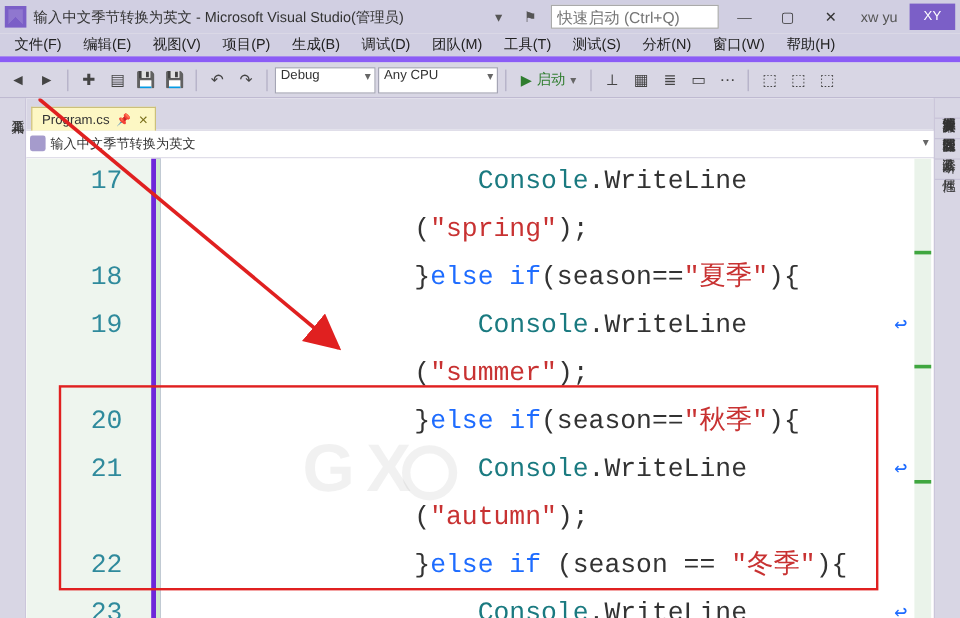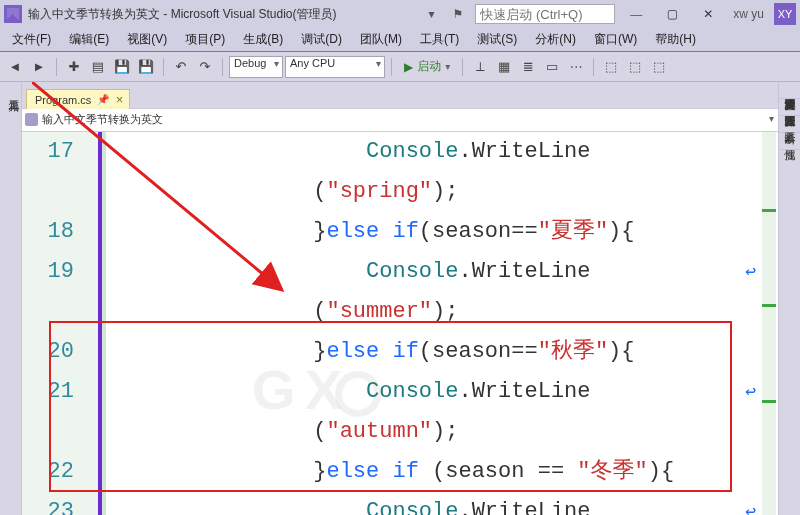--- a/index.html
+++ b/index.html
@@ -7,23 +7,23 @@
 
 .titlebar { height: 28px; background: #d1cfe2; display: flex; align-items: center; padding: 0 4px; gap: 6px; }
 .titlebar .vs-logo { width: 18px; height: 18px; background: #7b5fc7; position: relative; }
 .titlebar .vs-logo::before { content:""; position:absolute; inset:3px; background: linear-gradient(135deg,#fff 0 50%, transparent 50%),linear-gradient(45deg,transparent 50%,#fff 50%); opacity:.15; }
 .titlebar .title { flex: 0 0 auto; color: #333; font-size: 12px; }
 .titlebar .spacer { flex: 1; }
 .titlebar .ql-icons { font-family: "Segoe UI Symbol", sans-serif; color: #555; padding: 0 6px; }
 .titlebar .quicklaunch { width: 140px; height: 20px; border: 1px solid #aaa; background: #fff; padding: 0 4px; font-size: 13px; color: #888; }
 .titlebar .win-btn { width: 30px; height: 22px; text-align: center; line-height: 22px; color: #333; font-family: "Segoe UI Symbol"; }
 .titlebar .user { color: #555; padding: 0 4px; }
-.titlebar .user-avatar { width: 22px; height: 22px; background: #7b5fc7; color: #fff; text-align: center; line-height: 22px; font-size: 11px; }
-
-.menubar { height: 24px; background: #d1cfe2; display: flex; align-items: center; padding: 0 4px; gap: 2px; border-bottom: 1px solid #8b5cf6; }
+.titlebar .user-avatar { width: 38px; height: 22px; background: #7b5fc7; color: #fff; text-align: center; line-height: 22px; font-size: 11px; }
+
+.menubar { height: 24px; background: #d1cfe2; display: flex; align-items: center; padding: 0 4px; gap: 2px; border-bottom: 5px solid #8b5cf6; }
 .menubar .menu-item { padding: 3px 8px; color: #222; cursor: default; }
 
 .toolbar { height: 30px; background: #d8d6e4; display: flex; align-items: center; padding: 0 4px; gap: 2px; border-bottom: 1px solid #b8b3cc; }
 .tb-btn { min-width: 22px; height: 22px; display: inline-flex; align-items: center; justify-content: center; color: #444; border-radius: 2px; font-family: "Segoe UI Symbol"; font-size: 13px; }
 .tb-dd { height: 22px; border: 1px solid #a5a5b5; background: #fff; font-size: 11px; padding: 0 16px 0 4px; position: relative; color: #333; }
 .tb-dd::after { content: "▾"; position: absolute; right: 3px; top: 1px; color: #666; font-size: 10px; }
 .tb-sep { width: 1px; height: 18px; background: #b0acc4; margin: 0 4px; }
 .tb-start { display: inline-flex; align-items: center; gap: 4px; padding: 0 6px; height: 22px; color: #2f7d2f; }
 .tb-start .tri { color: #2f7d2f; }
 
@@ -38,21 +38,21 @@
 .file-tab .pin { color: #7a6f1a; font-size: 10px; }
 .file-tab .close { color: #7a6f1a; font-size: 13px; line-height: 1; }
 
 .navbar { height: 24px; background: #fff; border-top: 1px solid #d0ccde; border-bottom: 1px solid #d0ccde; display: flex; }
 .nav-dd { flex: 1; border-right: 1px solid #d0ccde; background: #fff; font-size: 11px; color: #333; padding: 3px 16px 3px 20px; position: relative; white-space: nowrap; overflow: hidden; text-overflow: ellipsis; }
 .nav-dd::after { content: "▾"; position: absolute; right: 4px; top: 4px; color: #666; font-size: 10px; }
 .nav-dd::before { content: ""; position: absolute; left: 3px; top: 4px; width: 13px; height: 13px; background: #a59bcc; border-radius: 2px; }
 .nav-dd:last-child { border-right: none; }
 
 .code-area { flex: 1; display: flex; background: #fff; font-family: Consolas, "Courier New", monospace; font-size: 22px; position: relative; overflow: hidden; }
-.gutter { width: 80px; background: #eef5ee; color: #2f8a9c; text-align: right; padding-right: 24px; border-right: 4px solid #6d28d9; line-height: 40px; position: relative; }
+.gutter { width: 112px; background: #eef5ee; color: #2f8a9c; text-align: right; padding-right: 24px; border-right: 8px solid #6d28d9; line-height: 40px; position: relative; }
 .gutter::after { content: ""; position: absolute; right: -8px; top: 0; bottom: 0; width: 4px; background: #d0e8d0; }
 .lines { flex: 1; position: relative; line-height: 40px; }
 .line { white-space: pre; height: 40px; display: flex; align-items: center; }
 
 .k-blue { color: #1e6cff; }
 .k-type { color: #1a7a80; }
 .k-str { color: #c83232; }
 .k-plain { color: #333; }
 .wrap-glyph { color: #1e6cff; font-size: 18px; }
 
@@ -102,21 +102,21 @@
   <span class="tb-btn">►</span>
   <span class="tb-sep"></span>
   <span class="tb-btn">✚</span>
   <span class="tb-btn">▤</span>
   <span class="tb-btn">💾</span>
   <span class="tb-btn">💾</span>
   <span class="tb-sep"></span>
   <span class="tb-btn">↶</span>
   <span class="tb-btn">↷</span>
   <span class="tb-sep"></span>
-  <span class="tb-dd" style="width:54px">Debug</span>
+  <span class="tb-dd" style="width:84px">Debug</span>
   <span class="tb-dd" style="width:100px">Any CPU</span>
   <span class="tb-sep"></span>
   <span class="tb-start">
     <span class="tri">▶</span>
     <span>启动</span>
     <span style="color:#666;font-size:10px">▾</span>
   </span>
   <span class="tb-sep"></span>
   <span class="tb-btn">⟂</span>
   <span class="tb-btn">▦</span>

